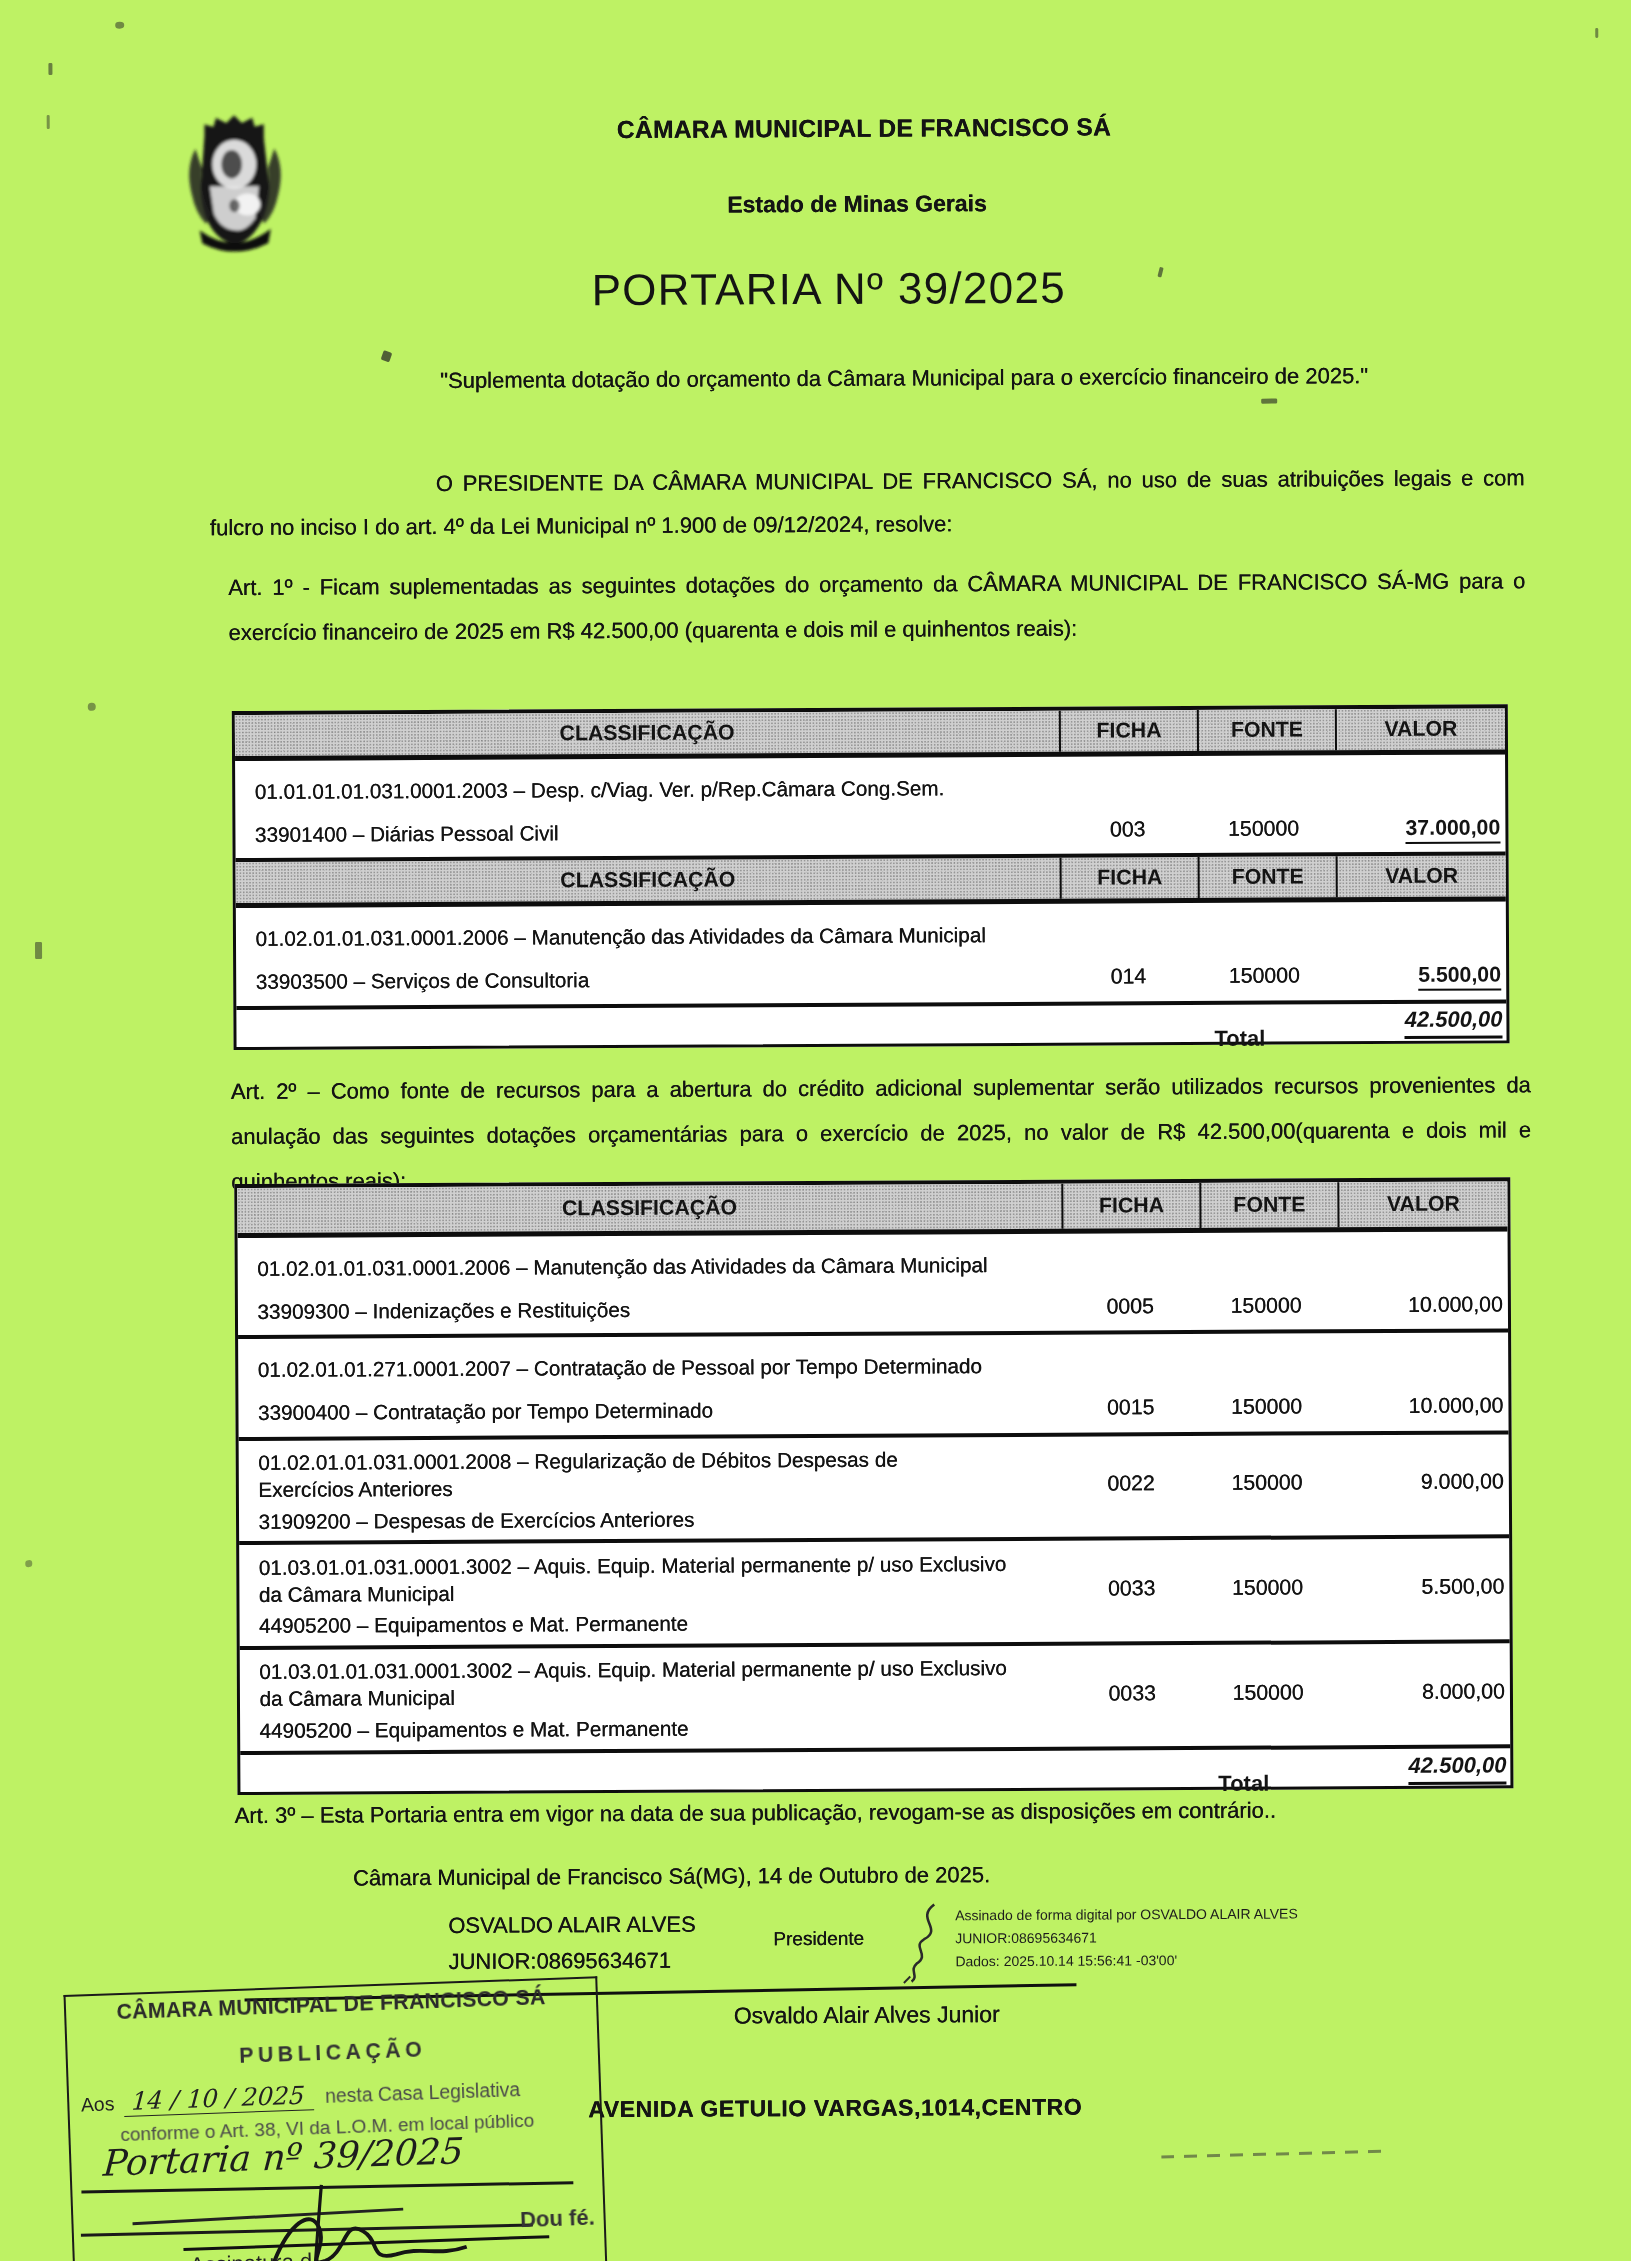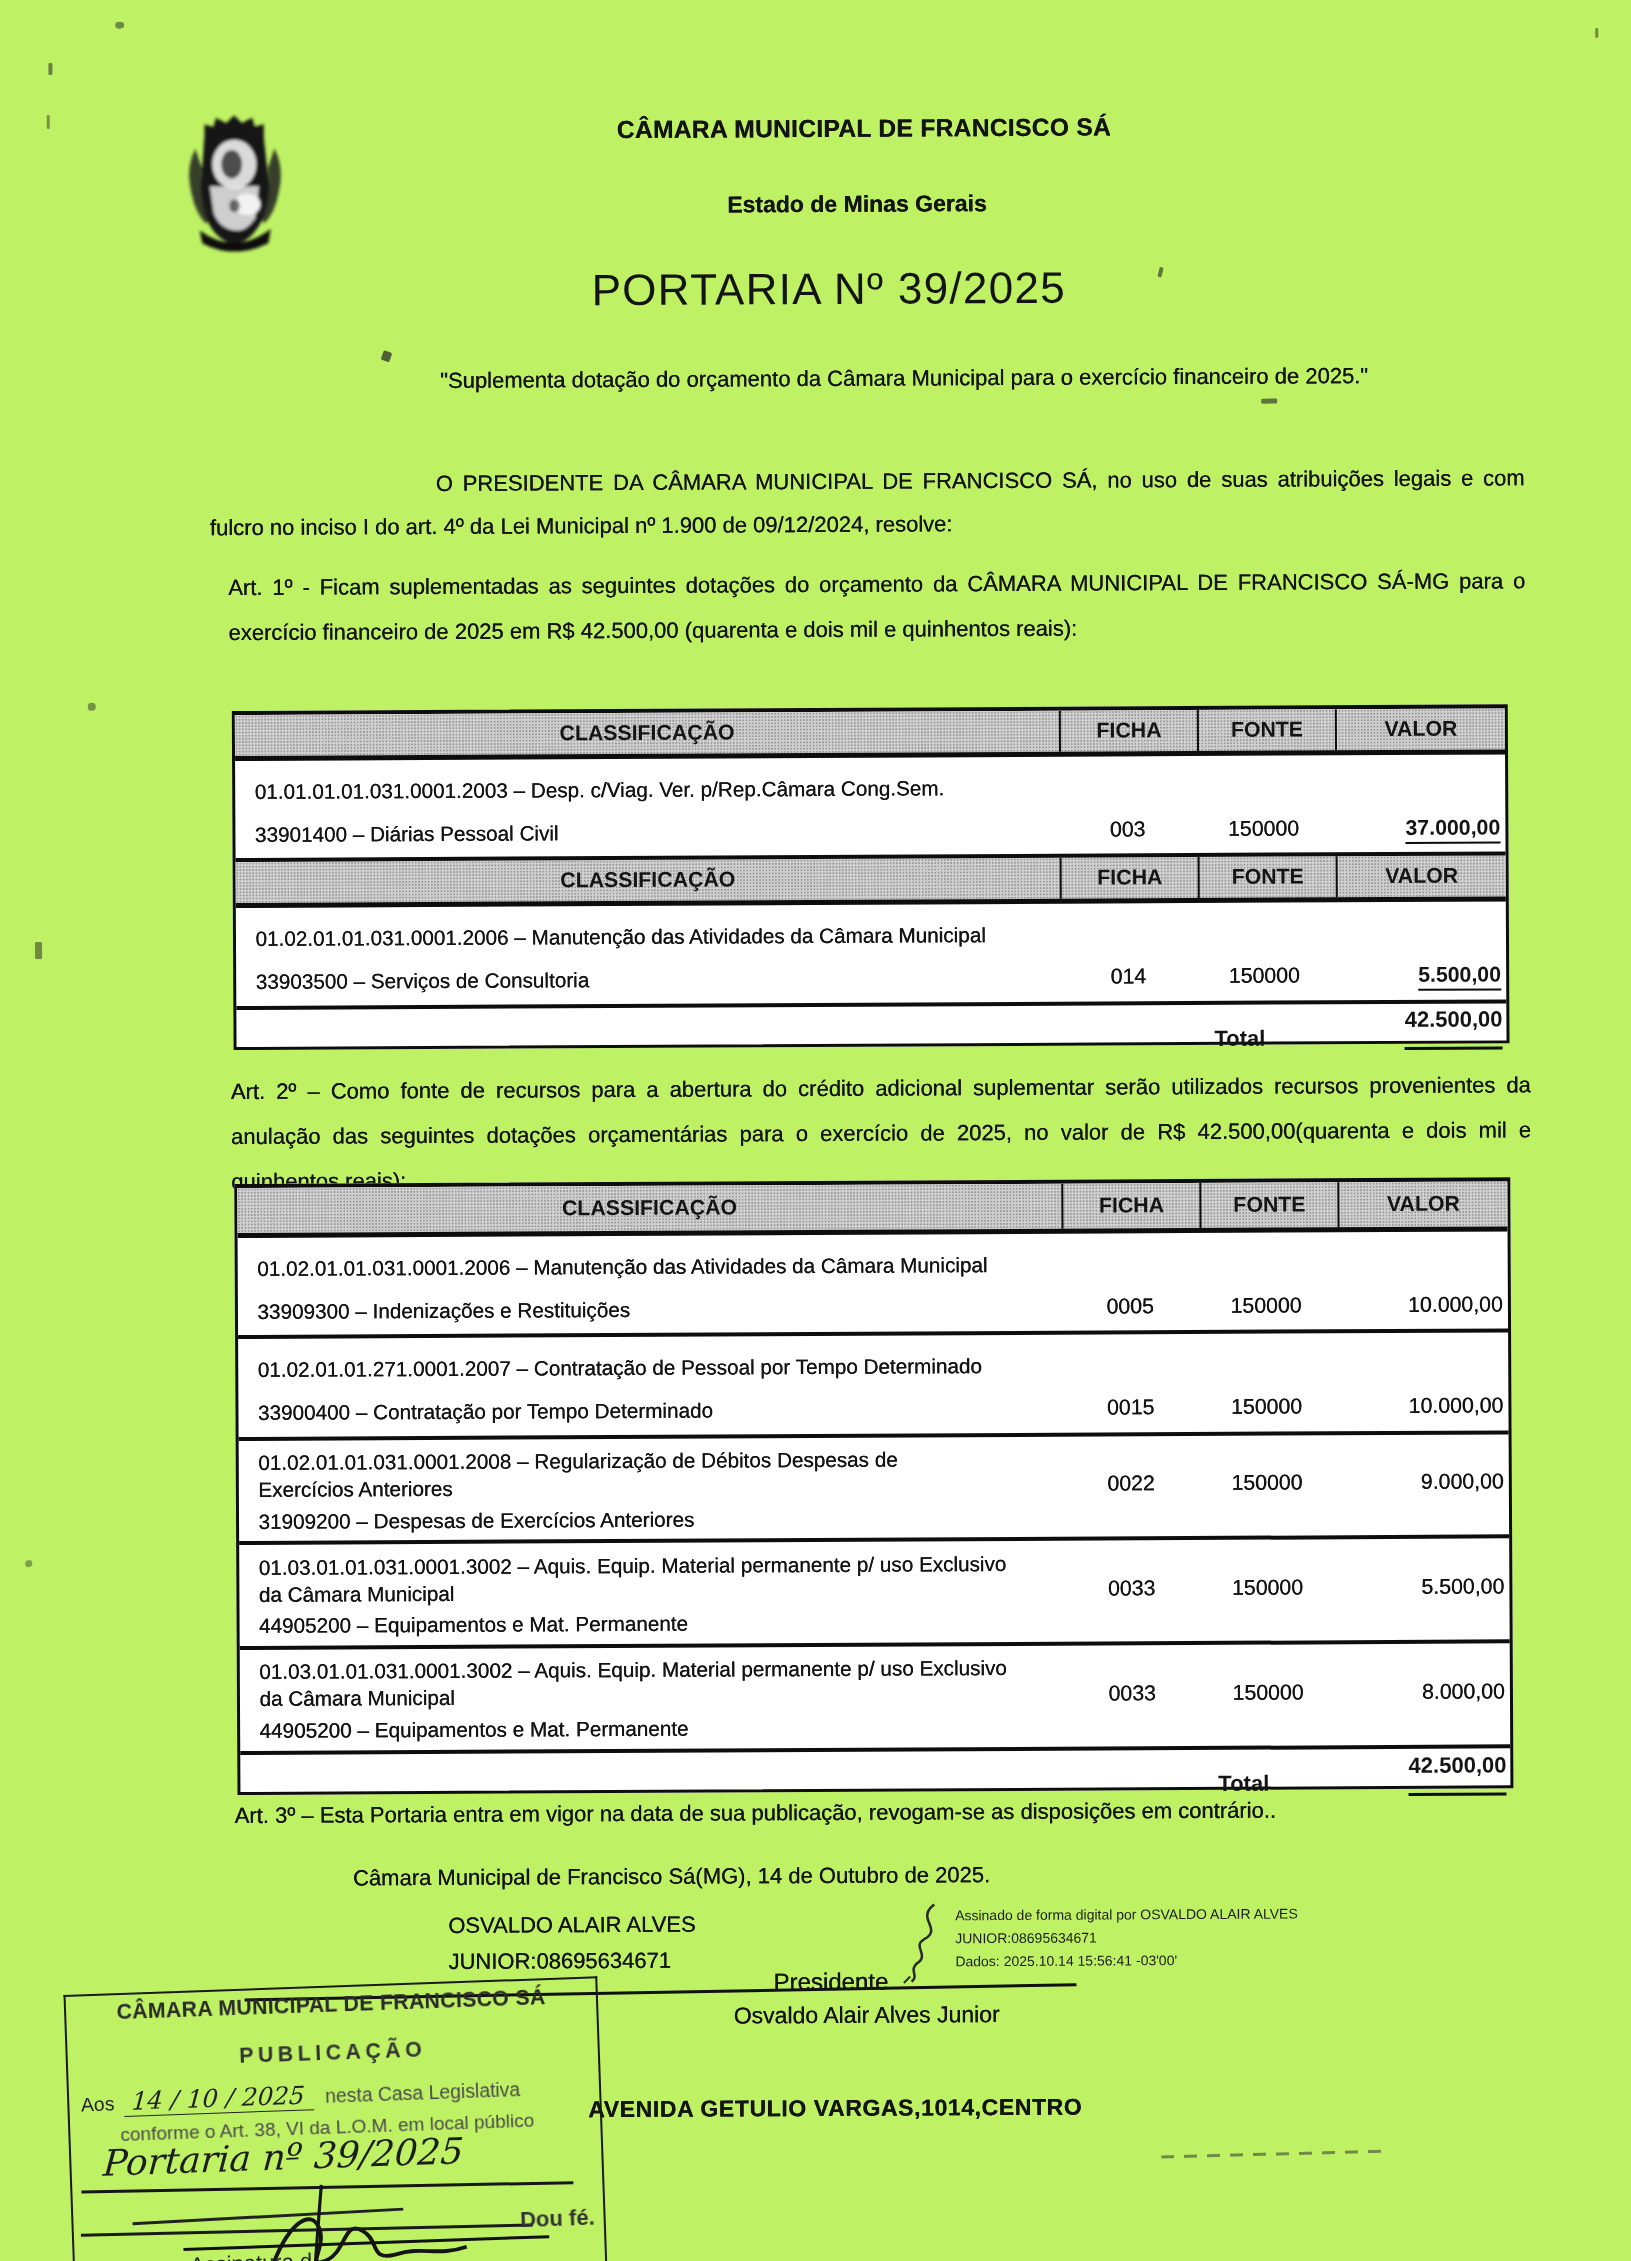--- a/index.html
+++ b/index.html
@@ -46,29 +46,29 @@
   .lw2{max-width:766px;}
   .vals{position:absolute;left:0;right:0;height:26px;font-size:21.3px;}
   .vals.low{bottom:10.3px;}
   .vals.mid{bottom:39px;}
   .v-ficha{position:absolute;left:64.9%;width:10.7%;text-align:center;}
   .v-fonte{position:absolute;left:75.6%;width:10.7%;text-align:center;}
   .v-valor{position:absolute;right:5.2px;}
   .strong-u{font-weight:bold;border-bottom:2.6px solid #0d0d0d;padding-bottom:0.6px;}
   .total-row{position:relative;height:37px;font-size:22px;}
   .total-label{position:absolute;left:77%;top:21px;font-weight:bold;}
-  .total-value{position:absolute;right:3.9px;top:3.9px;font-weight:bold;border-bottom:3.2px solid #0d0d0d;padding-bottom:14px;}
+  .total-value{position:absolute;right:3.9px;top:3.9px;font-weight:bold;border-bottom:3.2px solid #0d0d0d;padding-bottom:3px;font-style:italic;}
 
   
   .sig-name{left:444px;top:1906px;font-size:22px;line-height:36px;}
   .sig-squiggle{left:893px;top:1901px;}
   .digital-sig{left:951px;top:1905px;font-size:14px;line-height:23px;color:#1c1c1c;}
   .sig-line{left:240px;top:1990px;width:832px;height:3.2px;background:#101010;transform:rotate(-0.75deg);}
   .signer-name{left:729px;top:2002px;font-size:23px;}
-  .signer-role{left:769px;top:1968px;font-size:24px;}
+  .signer-role{left:769px;top:1928px;font-size:19px;}
   .address{left:583px;top:2095px;font-size:23px;font-weight:bold;letter-spacing:0.6px;}
   .dash-scribble{left:1156px;top:2155px;width:220px;height:3.2px;opacity:.55;transform:rotate(-1.2deg);
     background:repeating-linear-gradient(90deg,#333 0 13px,transparent 13px 23px);}
 
   
   .stamp{left:59px;top:1991px;width:530px;height:284px;border:2.6px solid #1a1a1a;border-bottom:none;
          transform:rotate(-1.7deg);transform-origin:top left;}
   .stamp .deg{color:#4a4a4a;filter:blur(0.3px);}
   .st-org{left:0;right:0;top:5.2px;text-align:center;font-size:21.3px;font-weight:bold;letter-spacing:0.3px;
           color:#2a2a2a;filter:blur(0.3px);}

